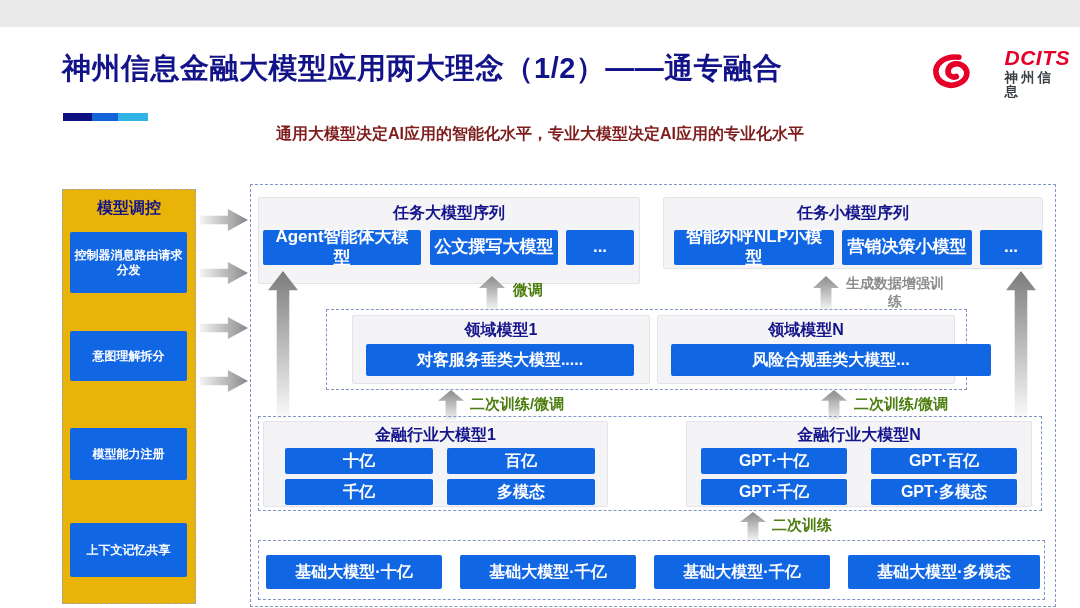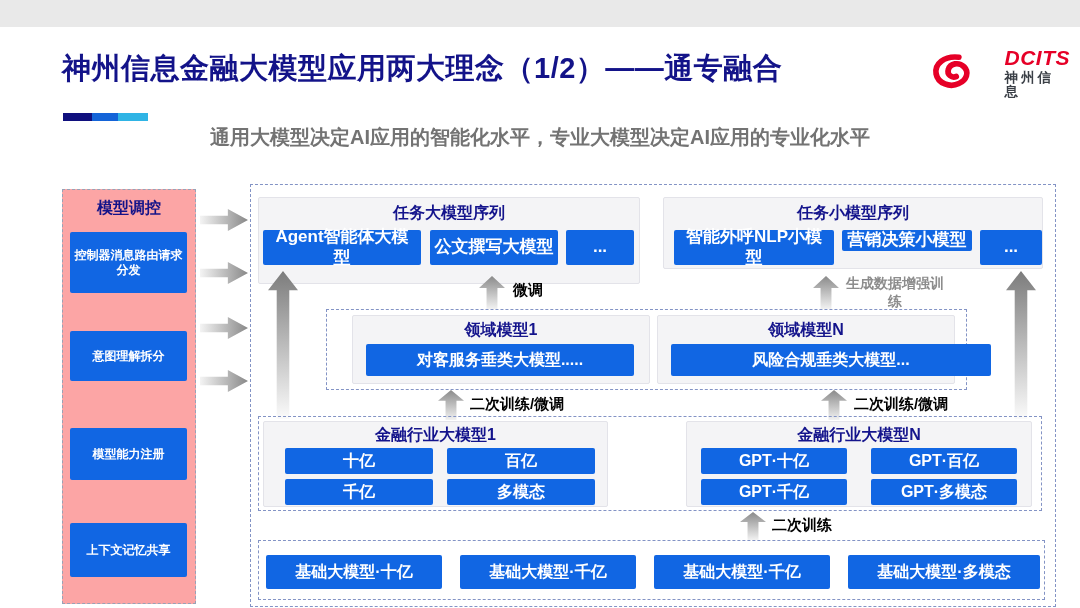--- a/index.html
+++ b/index.html
@@ -4,39 +4,39 @@
 <style>
   html,body{margin:0;padding:0;background:#e9e9e9;}
   .slide{
     position:relative;width:1080px;height:608px;background:#ffffff;
     font-family:"Liberation Sans","DejaVu Sans",sans-serif;overflow:hidden;margin-top:27px;
   }
   .abs{position:absolute;}
   
   .title{left:62px;top:22px;font-size:29px;font-weight:800;color:#131389;letter-spacing:.5px;white-space:nowrap;}
   .bar-seg{top:86px;height:8px;}
-  .subtitle{left:60px;top:97px;width:960px;text-align:center;font-size:20px;font-weight:800;color:#737373;}
+  .subtitle{left:60px;top:97px;width:960px;text-align:center;font-size:16px;font-weight:800;color:#7f1d1d;}
   .logo{left:930px;top:16px;width:140px;height:60px;display:flex;align-items:center;gap:22px;}
   .logo-text{display:flex;flex-direction:column;line-height:1.05;}
   .logo-brand{color:#e60027;font-weight:800;font-style:italic;font-size:21px;letter-spacing:.5px;}
   .logo-cn{color:#3a3f46;font-weight:700;font-size:13.5px;letter-spacing:3px;margin-top:2px;}
   
-  .sidebar{left:62px;top:162px;width:134px;height:415px;border:1.5px dashed #99a2b6;background:#fca5a5;box-sizing:border-box;}
+  .sidebar{left:62px;top:162px;width:134px;height:415px;border:1.5px dashed #99a2b6;background:#eab308;box-sizing:border-box;}
   .sidebar-title{left:0;top:8px;width:100%;text-align:center;font-size:16px;font-weight:800;color:#131389;}
   .node{background:#1166e3;color:#ffffff;display:flex;align-items:center;justify-content:center;
         font-weight:700;text-align:center;border-radius:2px;line-height:1.2;box-sizing:border-box;padding:2px 4px;}
   .side-node{left:7px;width:117px;font-size:12px;}
   
   .arr-right{clip-path:polygon(0 34%,58% 34%,58% 8%,100% 50%,58% 92%,58% 66%,0 66%);
              background:linear-gradient(to right,#f4f4f4,#888888);}
   .arr-up{clip-path:polygon(50% 0,100% 36%,71% 36%,71% 100%,29% 100%,29% 36%,0 36%);
           background:linear-gradient(to bottom,#8a8a8a,#f2f2f2);}
   .arr-tall{clip-path:polygon(50% 0,100% 13%,71% 13%,71% 100%,29% 100%,29% 13%,0 13%);
           background:linear-gradient(to bottom,#7c7c7c,#fbfbfb);}
-  .arr-label{color:#000000;font-weight:700;font-size:15px;white-space:nowrap;}
+  .arr-label{color:#4d7c0f;font-weight:700;font-size:15px;white-space:nowrap;}
   .arr-label-wrap{color:#8c8c8c;font-weight:700;font-size:14px;text-align:center;line-height:1.25;white-space:normal;}
   
   .frame{border:1.5px dashed #8393c5;box-sizing:border-box;background:transparent;}
   .grp{background:#f4f4f6;border:1px solid #e3e3e9;border-radius:2px;box-sizing:border-box;}
   .grp-title{left:0;width:100%;text-align:center;font-size:16px;font-weight:800;color:#14148c;}
   .n17{font-size:17px;}
   .n16{font-size:16px;}
 </style>
 </head>
 <body>
@@ -79,21 +79,21 @@
     <div class="abs grp-title" style="top:5px;">任务大模型序列</div>
   </div>
   <div class="abs node n17" style="left:263px;top:203px;width:158px;height:35px;">Agent智能体大模型</div>
   <div class="abs node n17" style="left:430px;top:203px;width:128px;height:35px;">公文撰写大模型</div>
   <div class="abs node n17" style="left:566px;top:203px;width:68px;height:35px;">...</div>
 
   <div class="abs grp" style="left:663px;top:170px;width:380px;height:72px;">
     <div class="abs grp-title" style="top:5px;">任务小模型序列</div>
   </div>
   <div class="abs node n17" style="left:674px;top:203px;width:160px;height:35px;">智能外呼NLP小模型</div>
-  <div class="abs node n17" style="left:842px;top:203px;width:130px;height:21px;">营销决策小模型</div>
+  <div class="abs node n17" style="left:842px;top:203px;width:130px;height:35px;">营销决策小模型</div>
   <div class="abs node n17" style="left:980px;top:203px;width:62px;height:35px;">...</div>
 
   <div class="abs arr-tall" style="left:268px;top:244px;width:30px;height:148px;"></div>
   <div class="abs arr-tall" style="left:1006px;top:244px;width:30px;height:148px;"></div>
 
   <div class="abs arr-up" style="left:479px;top:249px;width:26px;height:33px;"></div>
   <div class="abs arr-label" style="left:513px;top:254px;">微调</div>
   <div class="abs arr-up" style="left:813px;top:249px;width:26px;height:33px;"></div>
   <div class="abs arr-label-wrap" style="left:846px;top:248px;width:98px;">生成数据增强训练</div>
 

